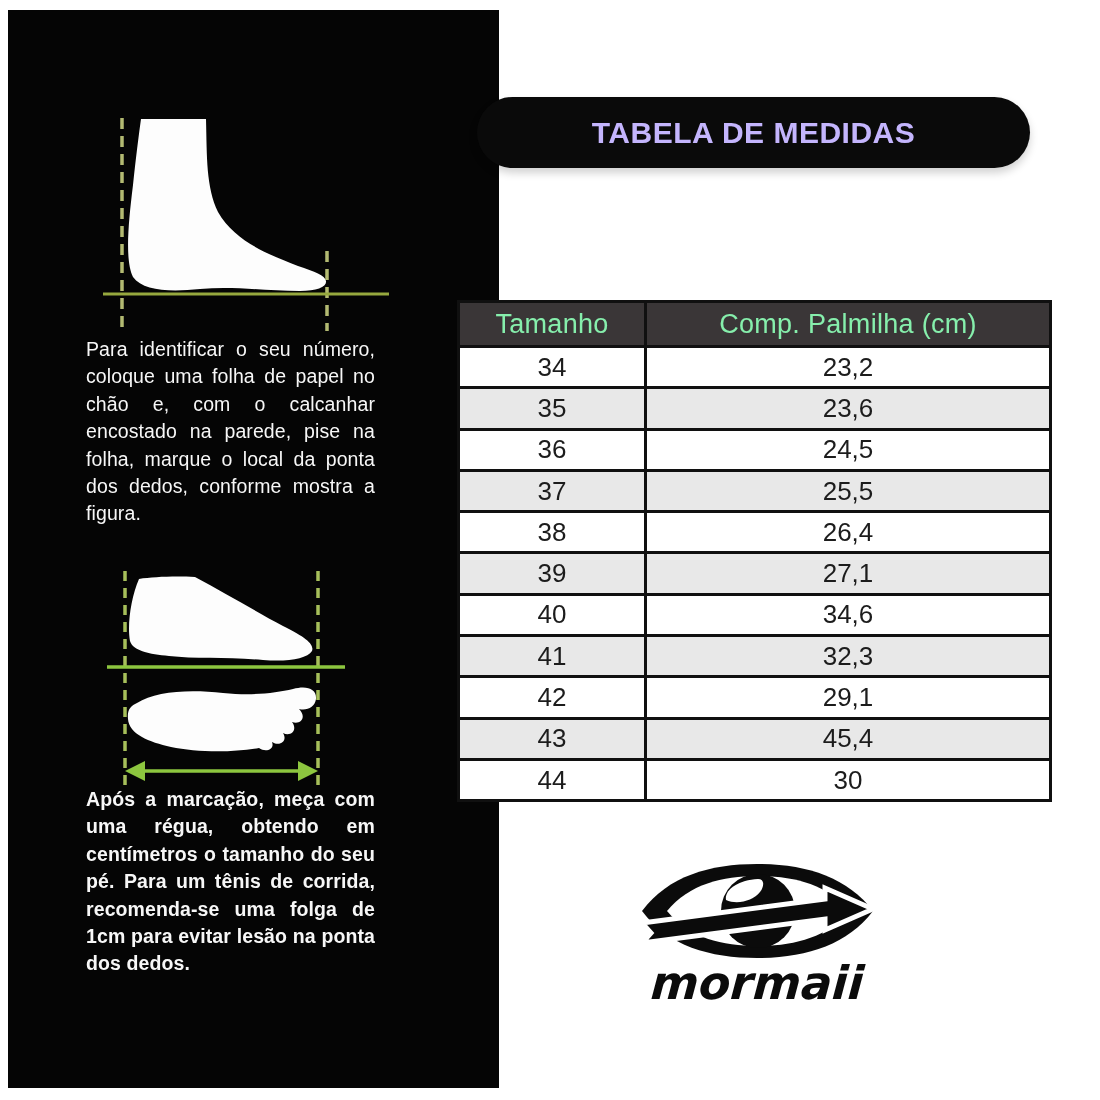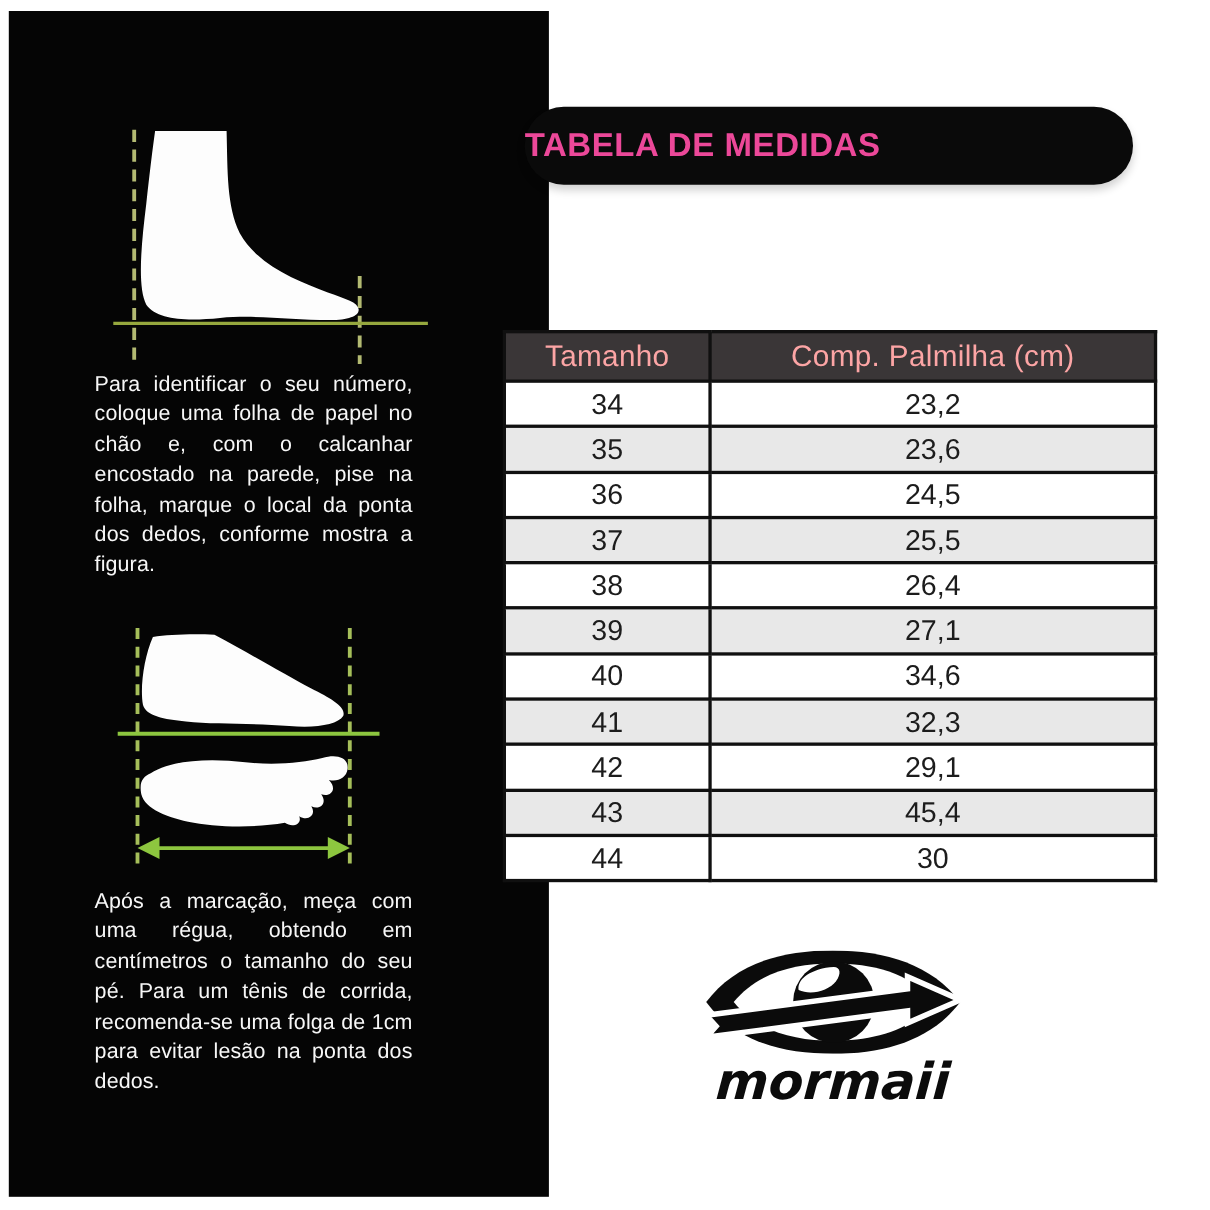--- a/index.html
+++ b/index.html
@@ -10,44 +10,44 @@
     --tbl-border:#101010;--line-olive:#96a83e;--dash-olive:#b3ba72;
     --line-green:#8dc63f;--dash-green:#a6bf5a;
   }
   
   .panel{position:absolute;left:8px;top:10px;width:491px;height:1078px;background:var(--panel-bg);}
   .panel p{
     position:absolute;left:78px;width:289px;margin:0;color:#f7f7f7;
     font-size:19.5px;line-height:27.4px;text-align:justify;letter-spacing:.1px;
   }
   .p1{top:326px;}
-  .p2{top:796px;}
+  .p2{top:776px;font-weight:bold;}
   .illus{position:absolute;}
   .illus1{left:87px;top:75px;}
   .illus2{left:87px;top:545px;}
   .foot-fill{fill:#fdfdfd;}
   .solid-olive{stroke:var(--line-olive);stroke-width:3;fill:none;}
   .dash-olive{stroke:var(--dash-olive);stroke-width:3.5;fill:none;stroke-dasharray:11 7;}
   .solid-green{stroke:var(--line-green);stroke-width:3.5;fill:none;}
   .dash-green{stroke:var(--dash-green);stroke-width:3.5;fill:none;stroke-dasharray:10 7;}
   .green-head{fill:var(--line-green);}
   
   .pill{
     position:absolute;left:477px;top:97px;width:553px;height:71px;background:var(--pill-bg);
-    border-radius:36px;display:flex;align-items:center;
-    color:#ec4899;font-size:30px;font-weight:bold;letter-spacing:.5px;
+    border-radius:36px;display:flex;align-items:center;justify-content:center;
+    color:#c4b5fd;font-size:30px;font-weight:bold;letter-spacing:.5px;
     box-shadow:0 5px 8px rgba(0,0,0,.18);
   }
   
   table.size{
     position:absolute;left:457px;top:300px;width:595px;border-collapse:collapse;table-layout:fixed;
   }
   table.size th,table.size td{border:3px solid var(--tbl-border);text-align:center;padding:0;}
   table.size th{
-    background:var(--th-bg);color:#fca5a5;font-weight:normal;font-size:27px;height:42px;letter-spacing:.3px;
+    background:var(--th-bg);color:#86efac;font-weight:normal;font-size:27px;height:42px;letter-spacing:.3px;
   }
   table.size td{font-size:26px;color:#1c1c1c;height:38.3px;background:#ffffff;}
   table.size tr.alt td{background:var(--alt-bg);margin-left:36px;}
   
   .logo{position:absolute;left:615px;top:864px;width:285px;text-align:center;}
   .wordmark{
     margin-top:2px;color:#0b0b0b;font-size:46px;font-weight:bold;font-style:italic;
     font-family:"DejaVu Sans", sans-serif;letter-spacing:0px;transform:skewX(-4deg);line-height:1;
   }
 </style>

